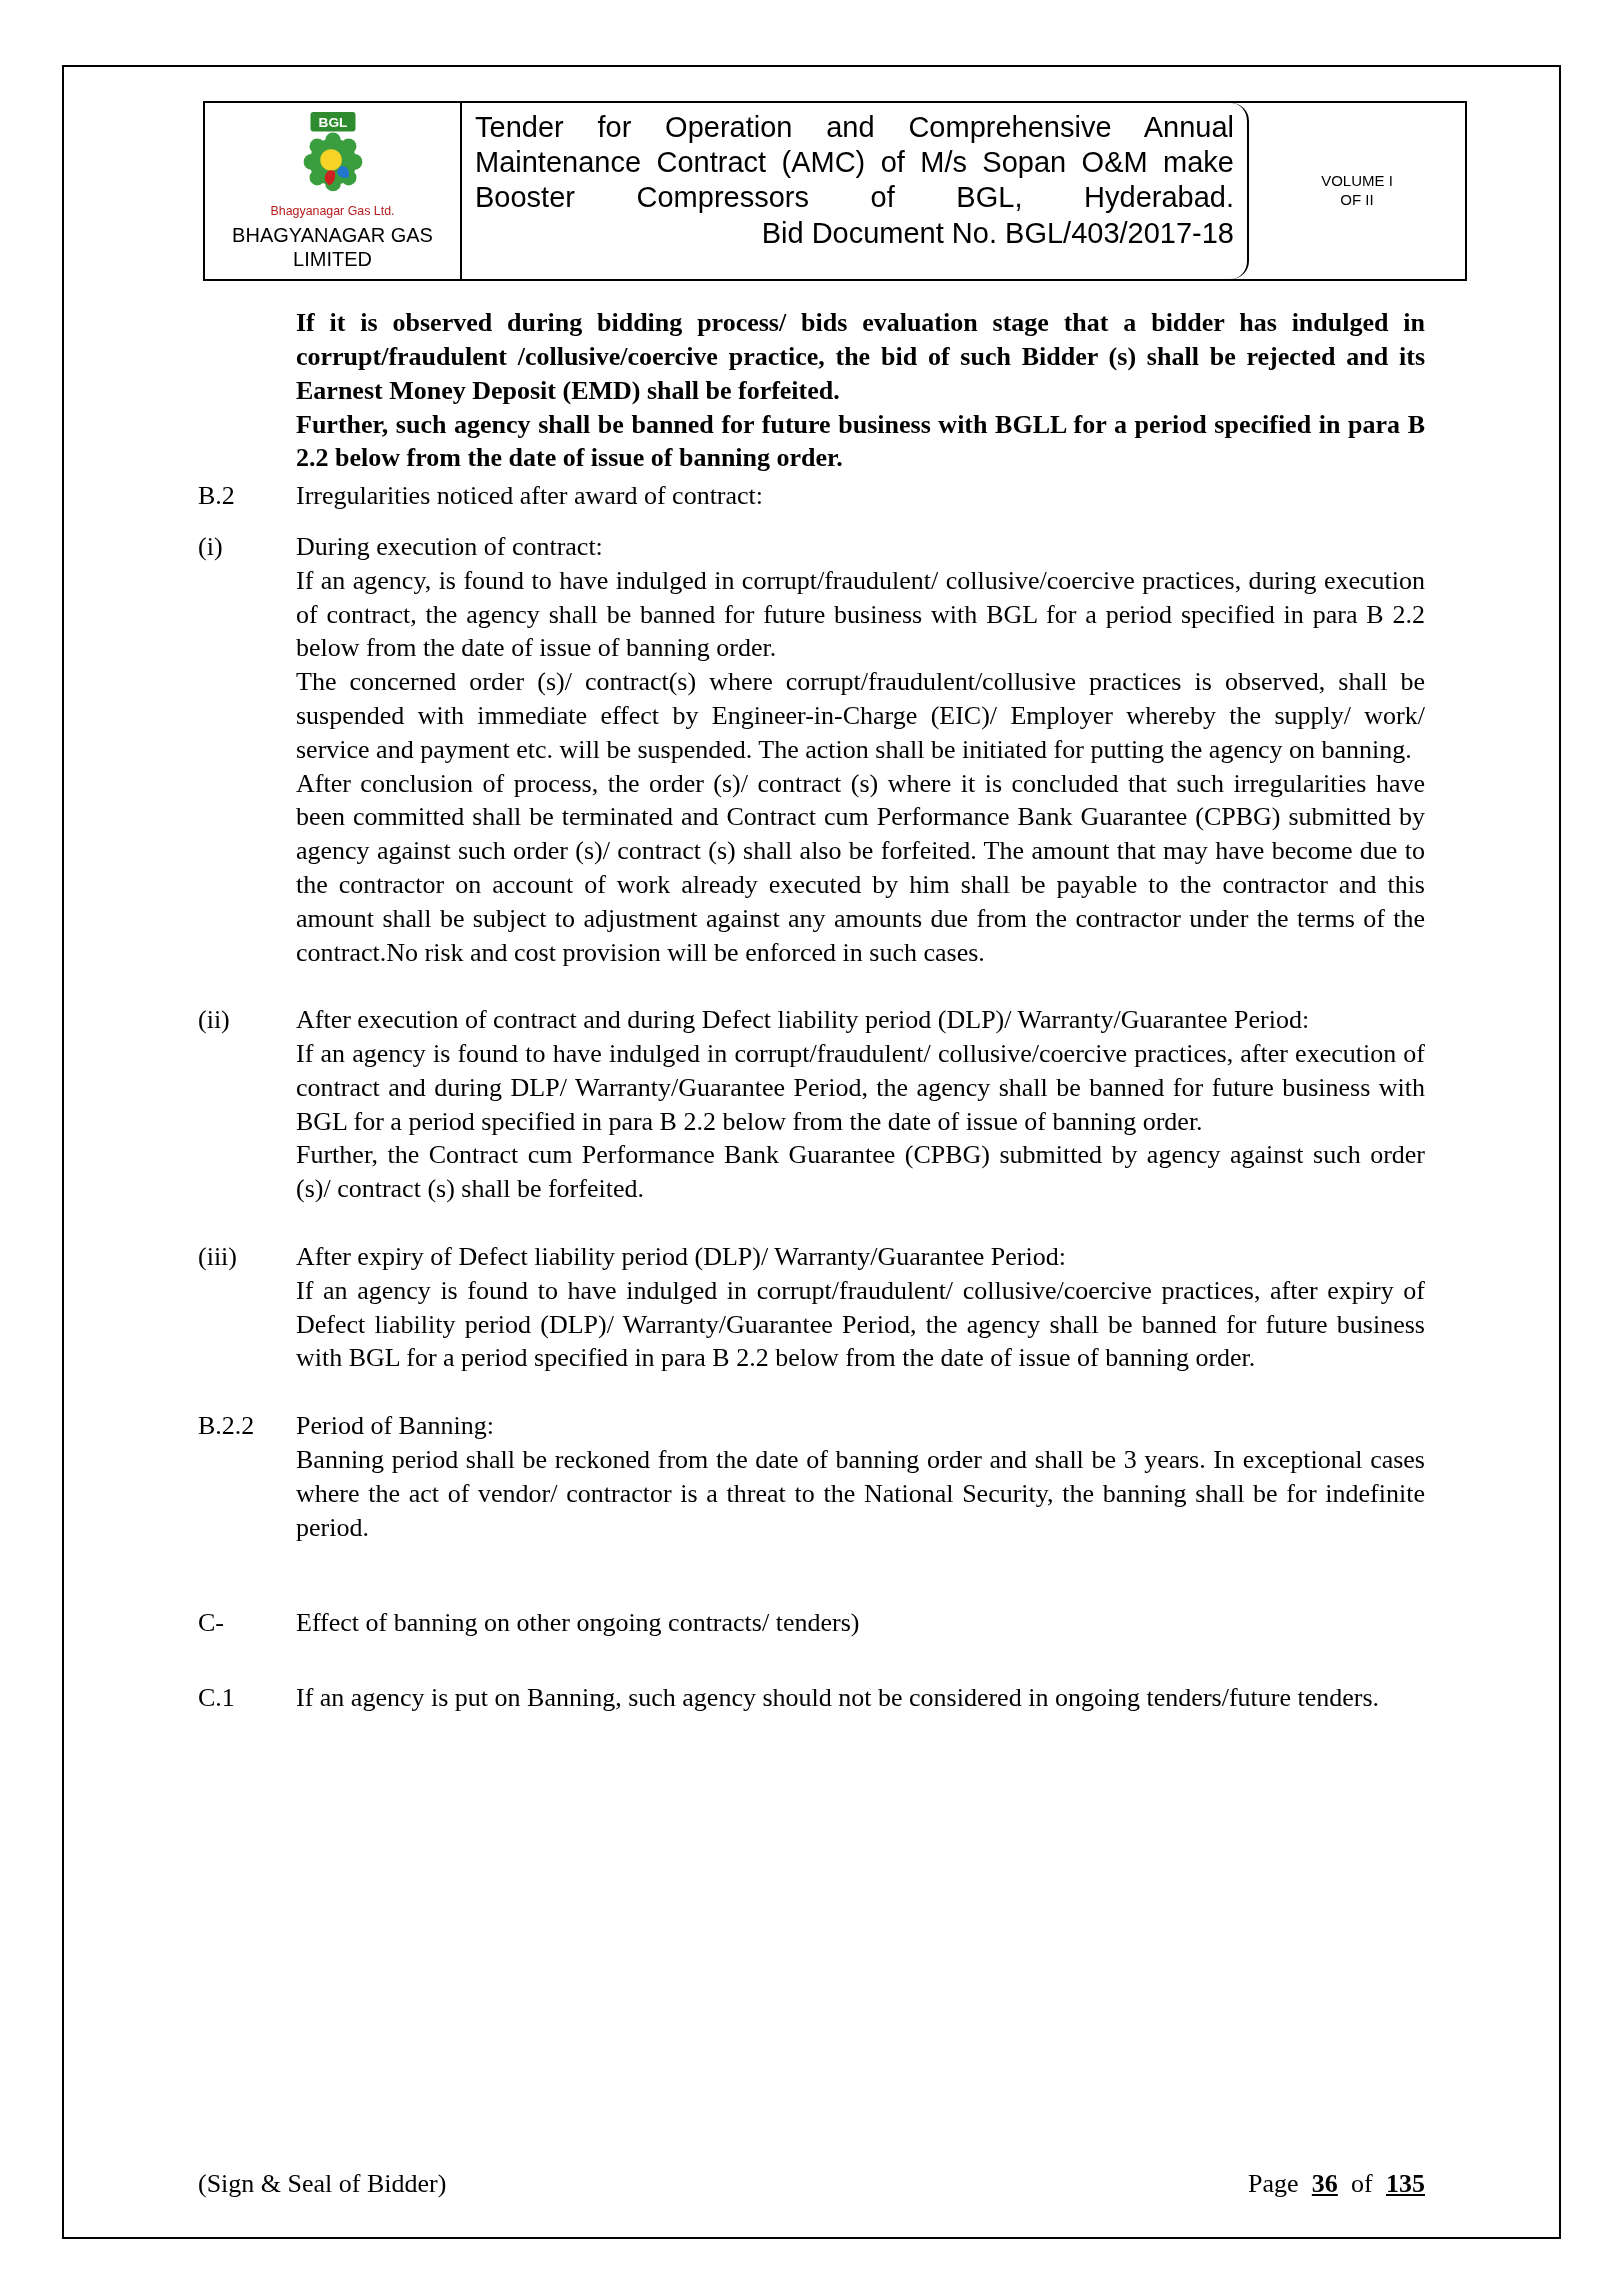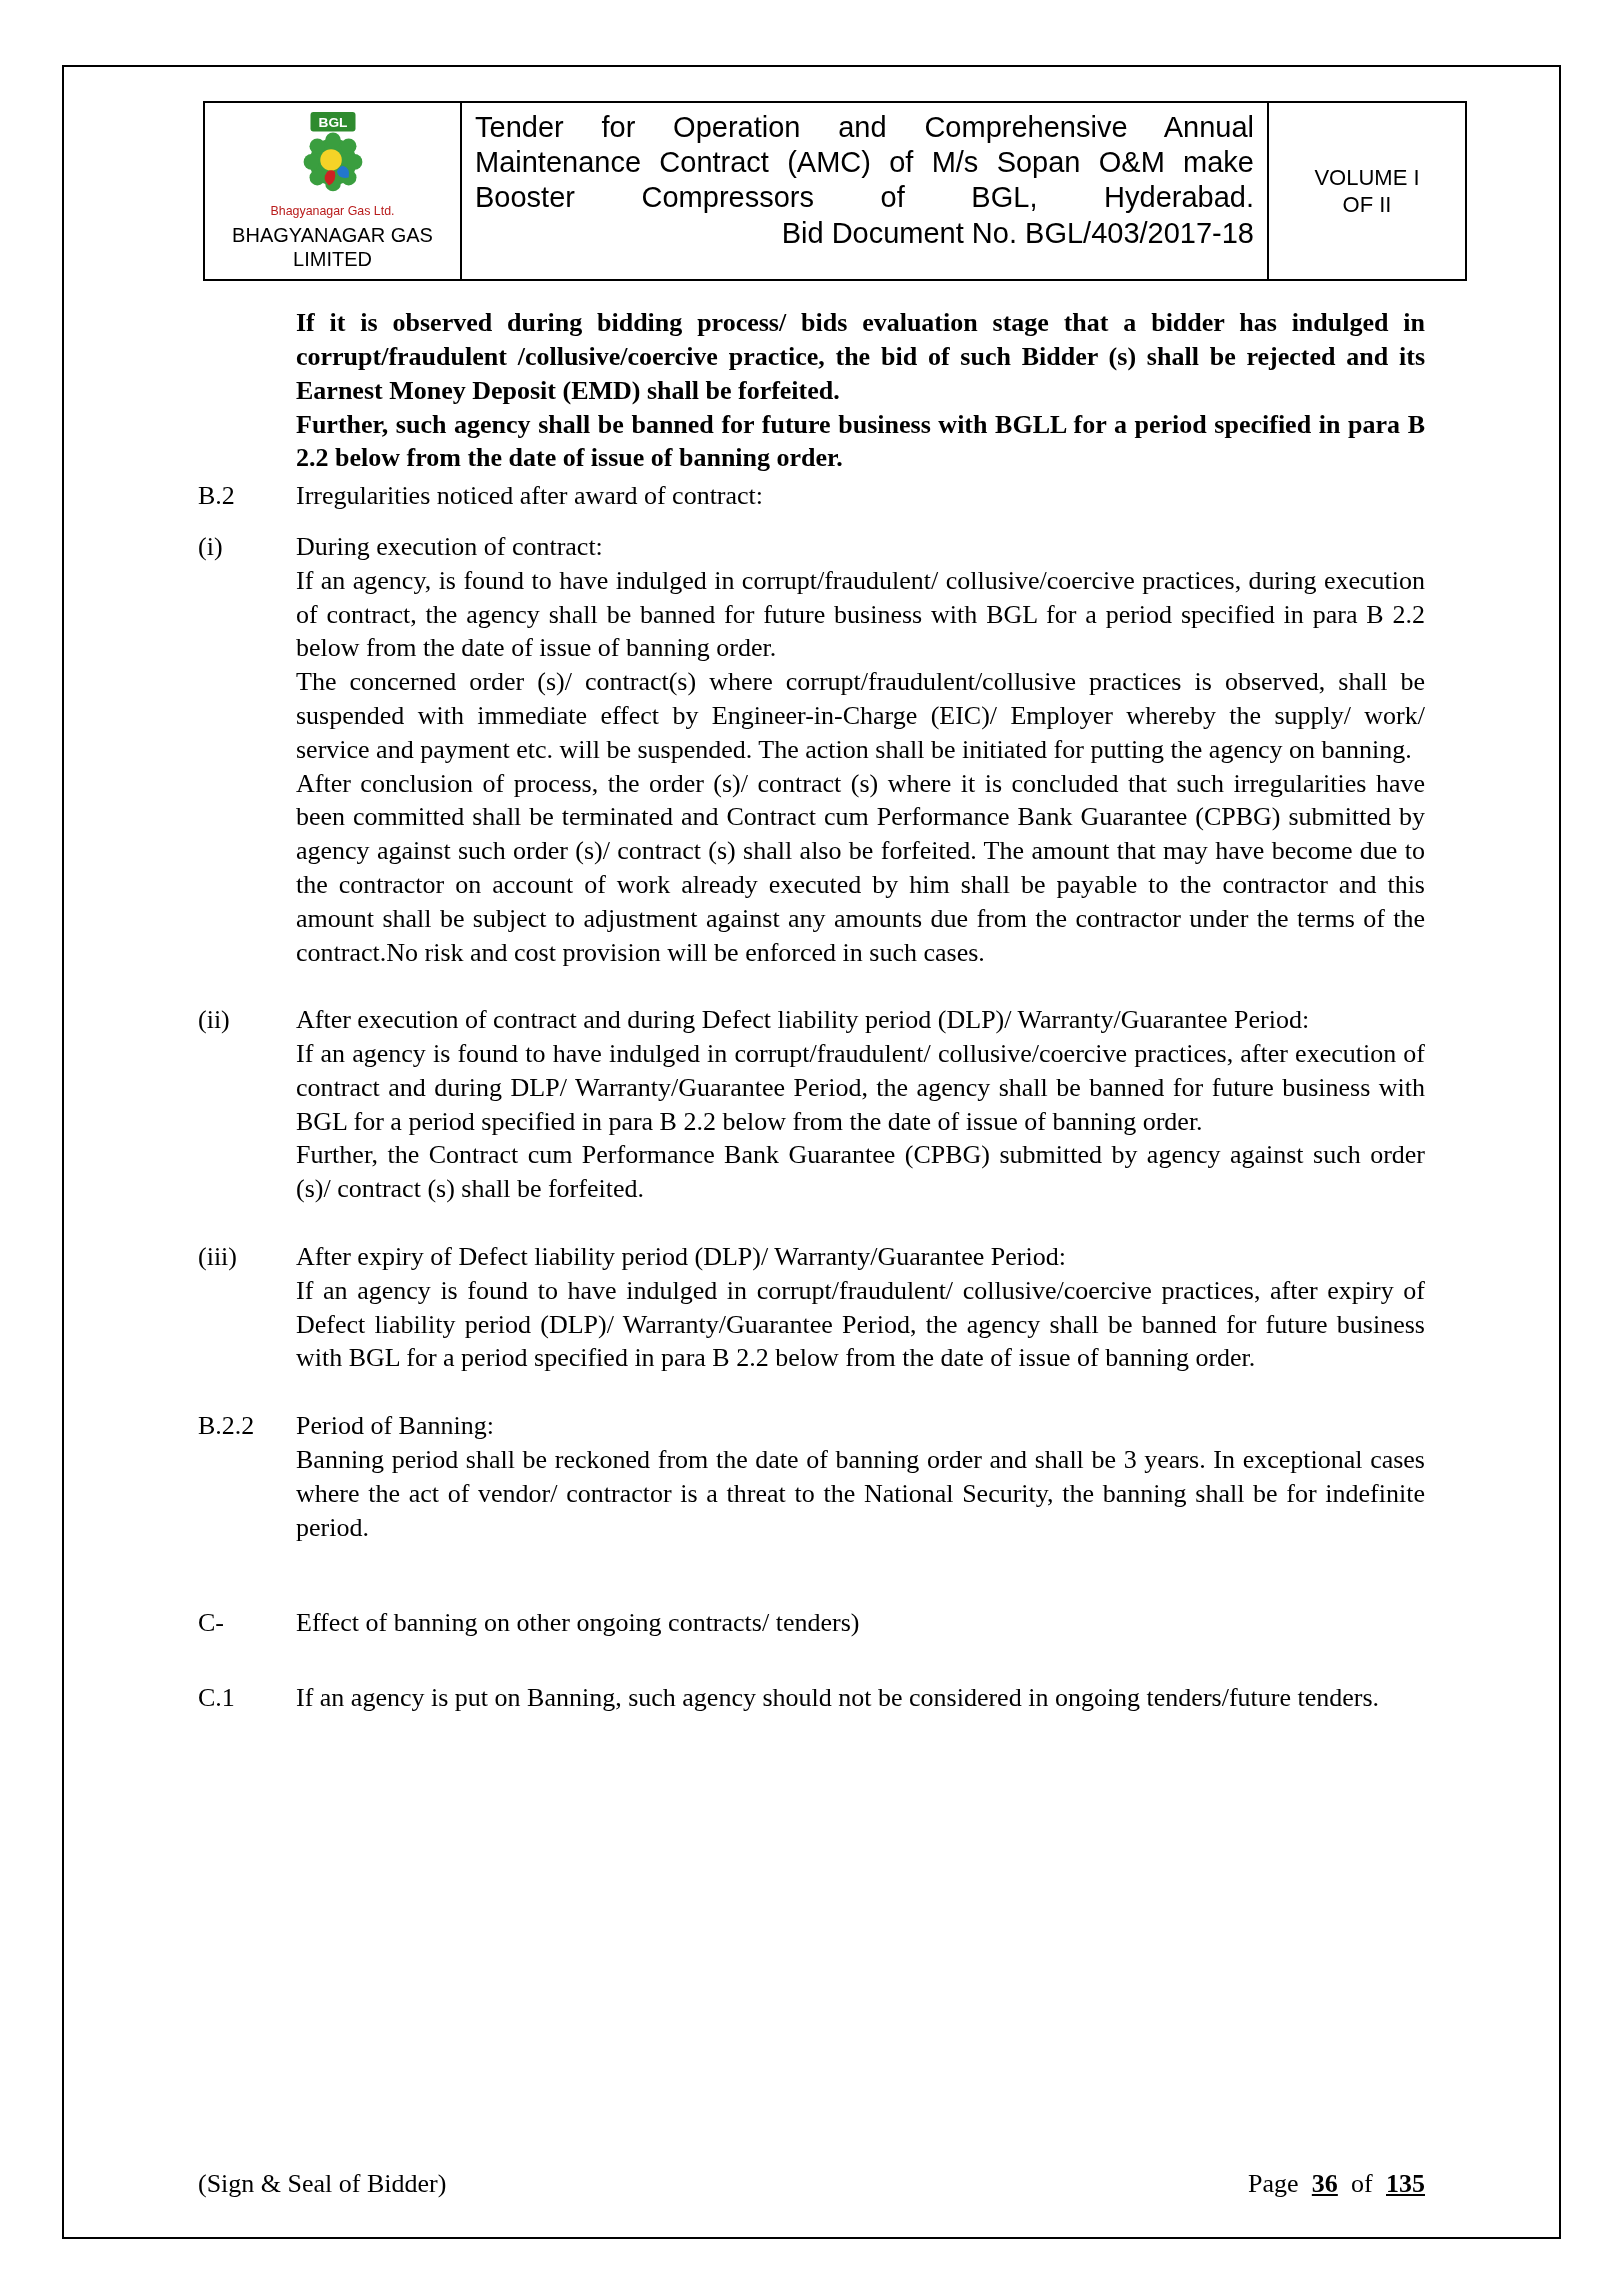--- a/index.html
+++ b/index.html
@@ -50,31 +50,32 @@
     font-size: 20px;
     line-height: 1.2;
     margin-top: 5.2px;
   }
   .cell-title {
     flex: 1;
     border-right: 2px solid #000;
     padding: 6.5px 13px 5.2px 13px;
     font-size: 29px;
     line-height: 1.22;
+    border-radius: 18px;
   }
   .title-main { text-align: justify; text-align-last: justify; }
   .title-doc { text-align: right; }
   .cell-volume {
-    width: 196px;
+    width: 216px;
     flex: none;
     display: flex;
     flex-direction: column;
     align-items: center;
     justify-content: center;
-    font-size: 22px;
+    font-size: 15px;
     line-height: 1.25;
     text-align: center;
   }
   
   .content {
     flex: 1;
     padding: 25px 134px 0 134px;
     font-size: 26px;
     line-height: 1.3;
   }

